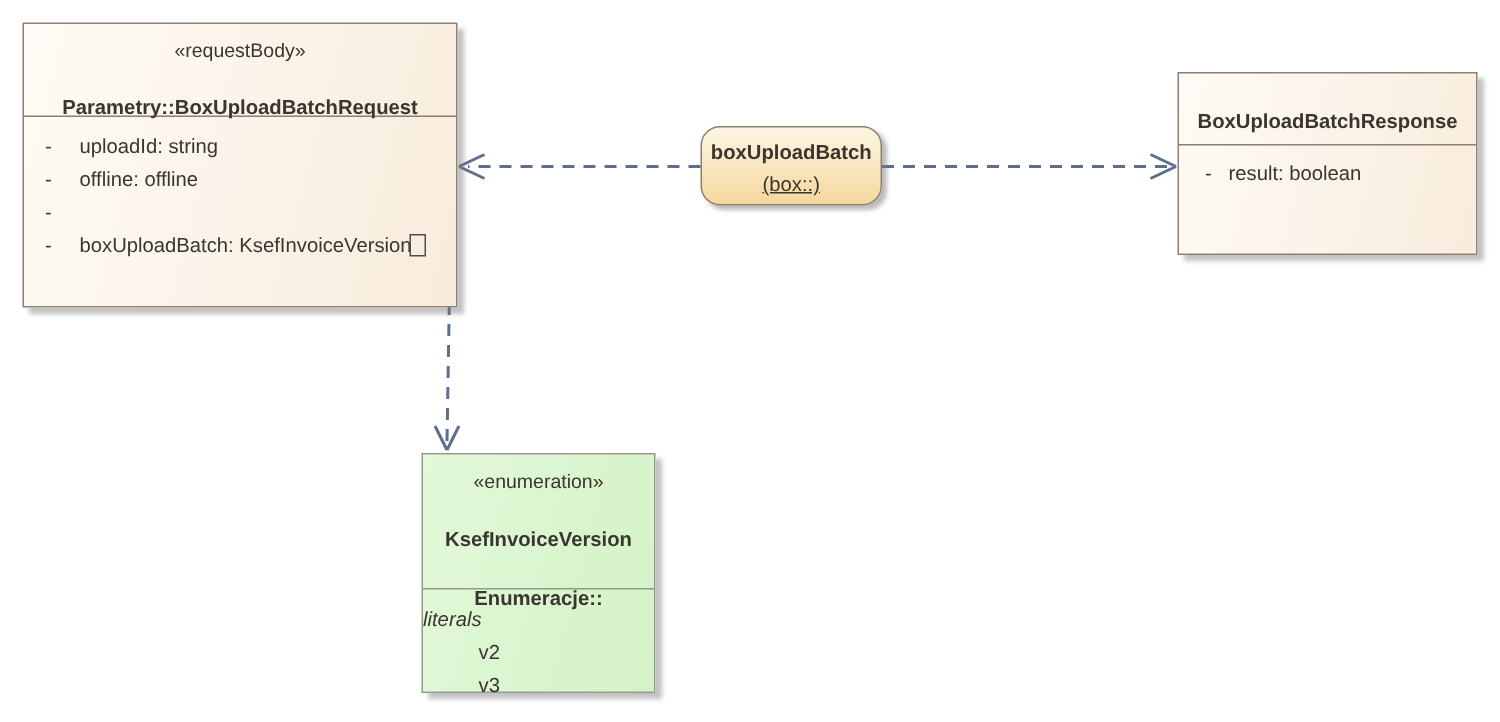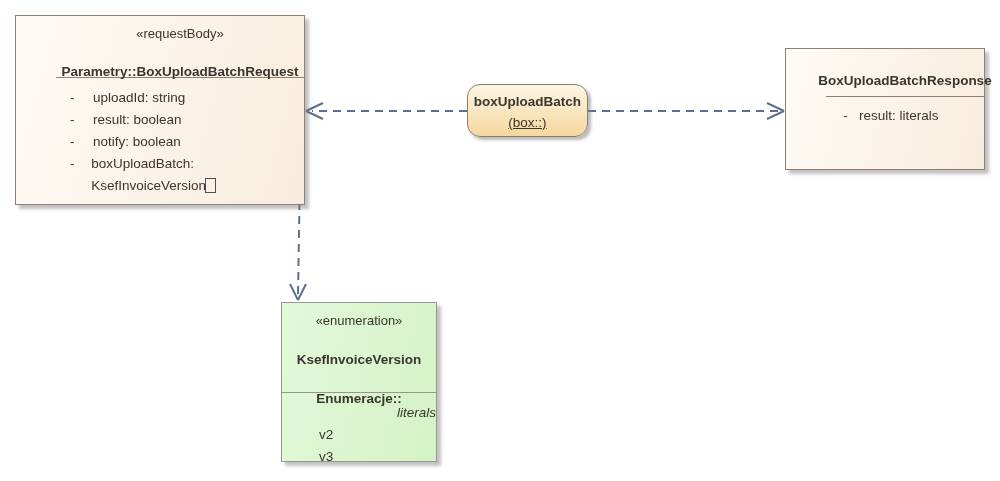--- a/index.html
+++ b/index.html
@@ -12,21 +12,20 @@
     overflow: hidden;
   }
   .node {
     position: absolute;
     border: 1.5px solid #8e7e74;
     box-shadow: 4px 4px 3px rgba(120,120,120,0.45);
     font-size: 13.5px;
   }
   .cream {
     background: linear-gradient(105deg, #fefbf6 0%, #f8ecdc 100%);
-    padding-left: 40px;
   }
   
   .request-class { left: 15px; top: 15px; width: 290px; height: 190px; }
   .request-class .head { height: 62px; border-bottom: 1.5px solid #8e7e74; text-align: center; padding-top: 7px; }
   .head .stereotype { display: block; line-height: 22px; font-size: 13px; }
   .head .class-name { display: block; line-height: 22px; font-weight: bold; margin-top: 16px; }
   .attr-compartment { padding-top: 9px; }
   .attr-row { display: flex; line-height: 22px; padding-left: 14px; }
   .attr-row .vis { width: 23px; }
   .anchor-box {
@@ -53,21 +52,21 @@
   
   .enum-node {
     left: 281px; top: 302px; width: 156px; height: 160px;
     border: 1.5px solid #929a8c;
     background: linear-gradient(105deg, #e3f9d9 0%, #d4f2c7 100%);
   }
   .enum-node .head { height: 90px; border-bottom: 1.5px solid #929a8c; text-align: center; padding-top: 6px; }
   .enum-node .head .stereotype { line-height: 23px; }
   .enum-node .head .class-name { line-height: 23px; }
   .enum-node .literals-compartment { padding-top: 9px; }
-  .section-label { text-align: right; font-style: italic; line-height: 22px; }
+  .section-label { text-align: left; font-style: italic; line-height: 22px; }
   .literal-row { padding-left: 37px; line-height: 22px; }
   
   svg.connector-layer {
     position: absolute; left: 0; top: 0;
     pointer-events: none;
   }
   svg .edge { stroke: #5d6f91; stroke-width: 2; fill: none; }
   svg .dashed { stroke-dasharray: 8 6; }
 </style>
 </head>
@@ -96,46 +95,45 @@
     <span class="stereotype">«requestBody»</span>
     <span class="class-name">Parametry::BoxUploadBatchRequest</span>
   </div>
   <div class="attr-compartment">
     <div class="attr-row">
       <span class="vis">-</span>
       <span>uploadId: string</span>
     </div>
     <div class="attr-row">
       <span class="vis">-</span>
-      <span>result: boolean</span>
+      <span>offline: offline</span>
     </div>
     <div class="attr-row">
       <span class="vis">-</span>
-      <span>notify: boolean</span>
     </div>
     <div class="attr-row">
       <span class="vis">-</span>
       <span><span>boxUploadBatch: KsefInvoiceVersion</span><span class="anchor-box"></span></span>
     </div>
   </div>
 </div>
 
 <div class="operation-node">
   <span class="op-name">boxUploadBatch</span>
   <span class="op-ns">(box::)</span>
 </div>
 
 <div class="node cream response-class">
   <div class="head">
     <span class="class-name">BoxUploadBatchResponse</span>
   </div>
   <div class="attr-compartment">
     <div class="attr-row">
       <span class="vis">-</span>
-      <span>result: literals</span>
+      <span>result: boolean</span>
     </div>
   </div>
 </div>
 
 <div class="node enum-node">
   <div class="head">
     <span class="stereotype" style="display:block">«enumeration»</span>
     <span class="class-name" style="display:block;font-weight:bold">KsefInvoiceVersion</span>
     <span class="class-name" style="display:block;font-weight:bold">Enumeracje::</span>
   </div>

